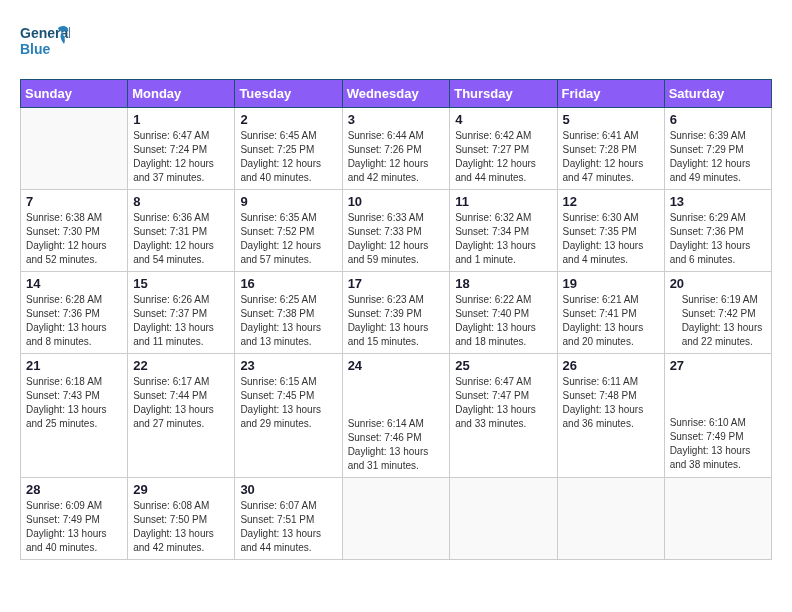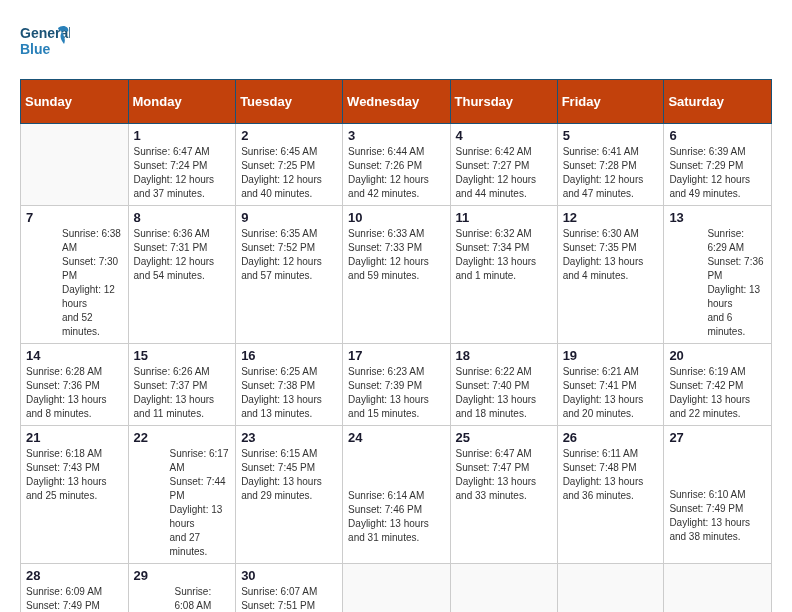--- a/index.html
+++ b/index.html
@@ -32,23 +32,23 @@
     .subtitle {
       font-size: 16px;
       color: #444;
     }
     table {
       width: 100%;
       border-collapse: collapse;
       font-size: 11px;
     }
     thead th {
-      background-color: #c2410c;
+      background-color: #8b5cf6;
       color: #fff;
-      padding: 14px 4px;
+      padding: 6px 4px;
       text-align: left;
       font-size: 13px;
       font-weight: bold;
       border: 1px solid #1a5276;
     }
     tbody td {
       border: 1px solid #ccc;
       vertical-align: top;
       padding: 4px 5px;
       height: 80px;
@@ -147,21 +147,21 @@
           <span class="day-number">6</span>
           <div class="day-info" style="white-space: pre-line;">Sunrise: 6:39 AM
 Sunset: 7:29 PM
 Daylight: 12 hours
 and 49 minutes.</div>
         </td>
       </tr>
       <tr>
         <td>
           <span class="day-number">7</span>
-          <div class="day-info" style="white-space: pre-line; margin-left: 36px;">Sunrise: 6:38 AM
+          <div class="day-info" style="white-space: pre-line;">Sunrise: 6:38 AM
 Sunset: 7:30 PM
 Daylight: 12 hours
 and 52 minutes.</div>
         </td>
         <td>
           <span class="day-number">8</span>
           <div class="day-info" style="white-space: pre-line;">Sunrise: 6:36 AM
 Sunset: 7:31 PM
 Daylight: 12 hours
 and 54 minutes.</div>
@@ -189,21 +189,21 @@
         </td>
         <td>
           <span class="day-number">12</span>
           <div class="day-info" style="white-space: pre-line;">Sunrise: 6:30 AM
 Sunset: 7:35 PM
 Daylight: 13 hours
 and 4 minutes.</div>
         </td>
         <td>
           <span class="day-number">13</span>
-          <div class="day-info" style="white-space: pre-line; margin-left: 38px;">Sunrise: 6:29 AM
+          <div class="day-info" style="white-space: pre-line;">Sunrise: 6:29 AM
 Sunset: 7:36 PM
 Daylight: 13 hours
 and 6 minutes.</div>
         </td>
       </tr>
       <tr>
         <td>
           <span class="day-number">14</span>
           <div class="day-info" style="white-space: pre-line;">Sunrise: 6:28 AM
 Sunset: 7:36 PM
@@ -240,37 +240,37 @@
         </td>
         <td>
           <span class="day-number">19</span>
           <div class="day-info" style="white-space: pre-line;">Sunrise: 6:21 AM
 Sunset: 7:41 PM
 Daylight: 13 hours
 and 20 minutes.</div>
         </td>
         <td>
           <span class="day-number">20</span>
-          <div class="day-info" style="white-space: pre-line;">Sunrise: 6:19 AM
+          <div class="day-info" style="white-space: pre-line; margin-left: 12px;">Sunrise: 6:19 AM
 Sunset: 7:42 PM
 Daylight: 13 hours
 and 22 minutes.</div>
         </td>
       </tr>
       <tr>
         <td>
           <span class="day-number">21</span>
           <div class="day-info" style="white-space: pre-line;">Sunrise: 6:18 AM
 Sunset: 7:43 PM
 Daylight: 13 hours
 and 25 minutes.</div>
         </td>
         <td>
           <span class="day-number">22</span>
-          <div class="day-info" style="white-space: pre-line; margin-left: 36px;">Sunrise: 6:17 AM
+          <div class="day-info" style="white-space: pre-line;">Sunrise: 6:17 AM
 Sunset: 7:44 PM
 Daylight: 13 hours
 and 27 minutes.</div>
         </td>
         <td>
           <span class="day-number">23</span>
           <div class="day-info" style="white-space: pre-line;">Sunrise: 6:15 AM
 Sunset: 7:45 PM
 Daylight: 13 hours
 and 29 minutes.</div>
@@ -307,21 +307,21 @@
       <tr>
         <td>
           <span class="day-number">28</span>
           <div class="day-info" style="white-space: pre-line;">Sunrise: 6:09 AM
 Sunset: 7:49 PM
 Daylight: 13 hours
 and 40 minutes.</div>
         </td>
         <td>
           <span class="day-number">29</span>
-          <div class="day-info" style="white-space: pre-line; margin-left: 41px;">Sunrise: 6:08 AM
+          <div class="day-info" style="white-space: pre-line;">Sunrise: 6:08 AM
 Sunset: 7:50 PM
 Daylight: 13 hours
 and 42 minutes.</div>
         </td>
         <td>
           <span class="day-number">30</span>
           <div class="day-info" style="white-space: pre-line;">Sunrise: 6:07 AM
 Sunset: 7:51 PM
 Daylight: 13 hours
 and 44 minutes.</div>

